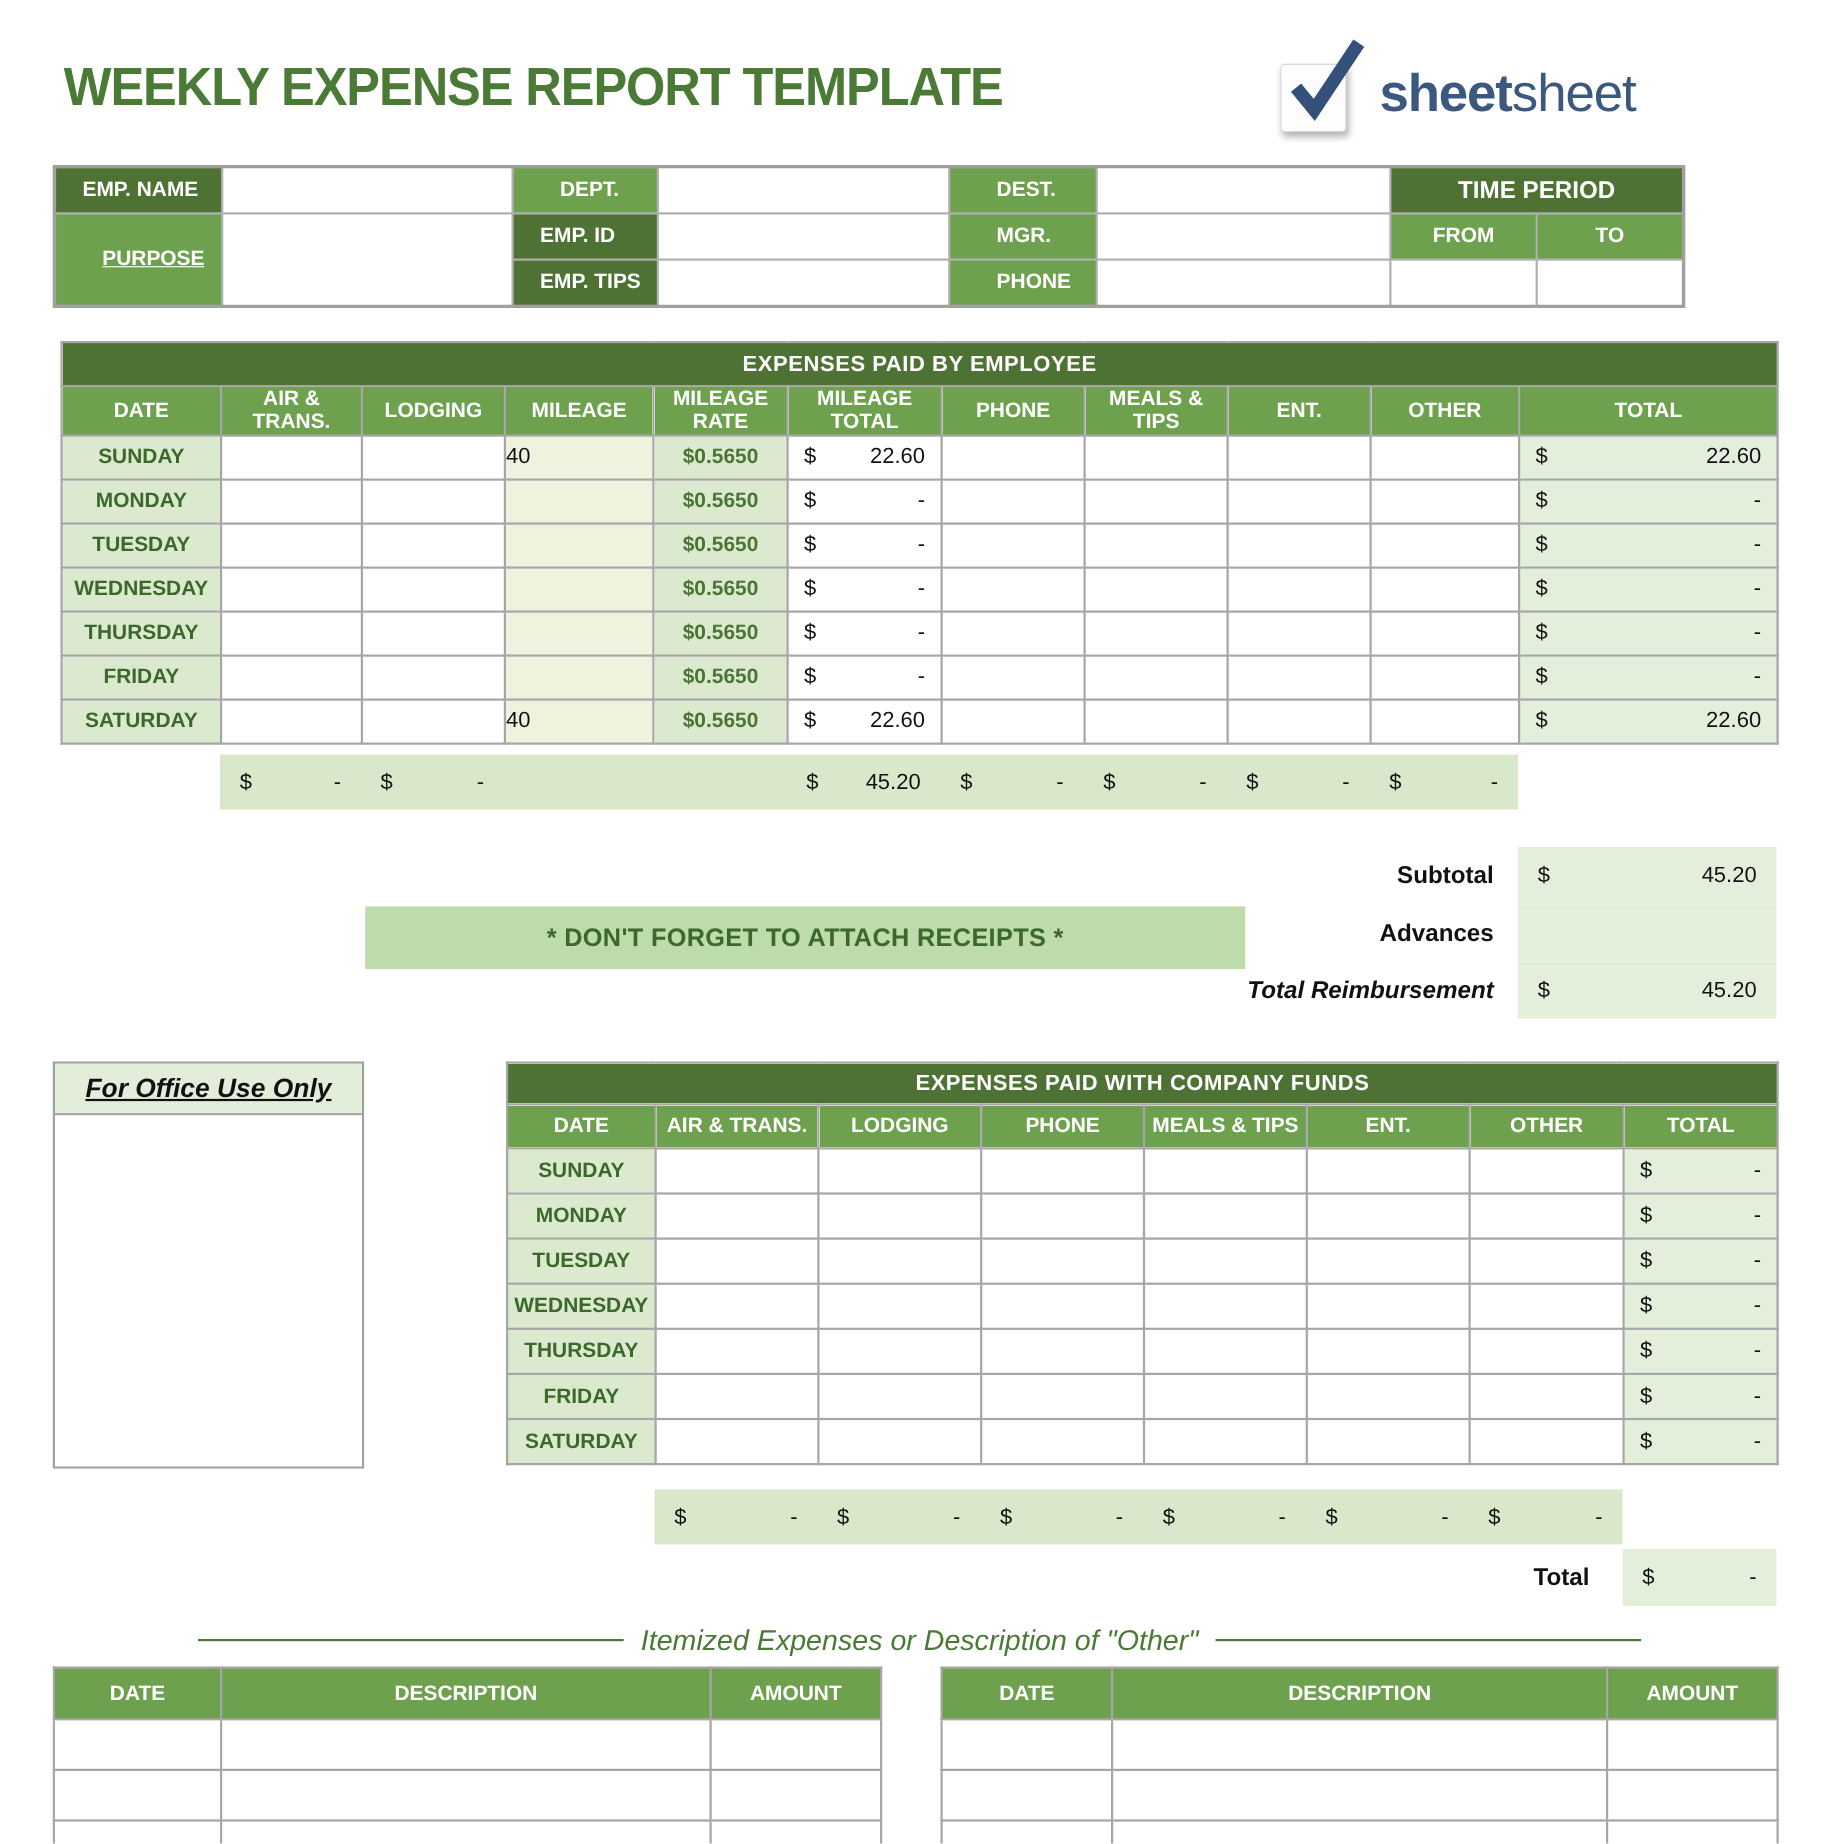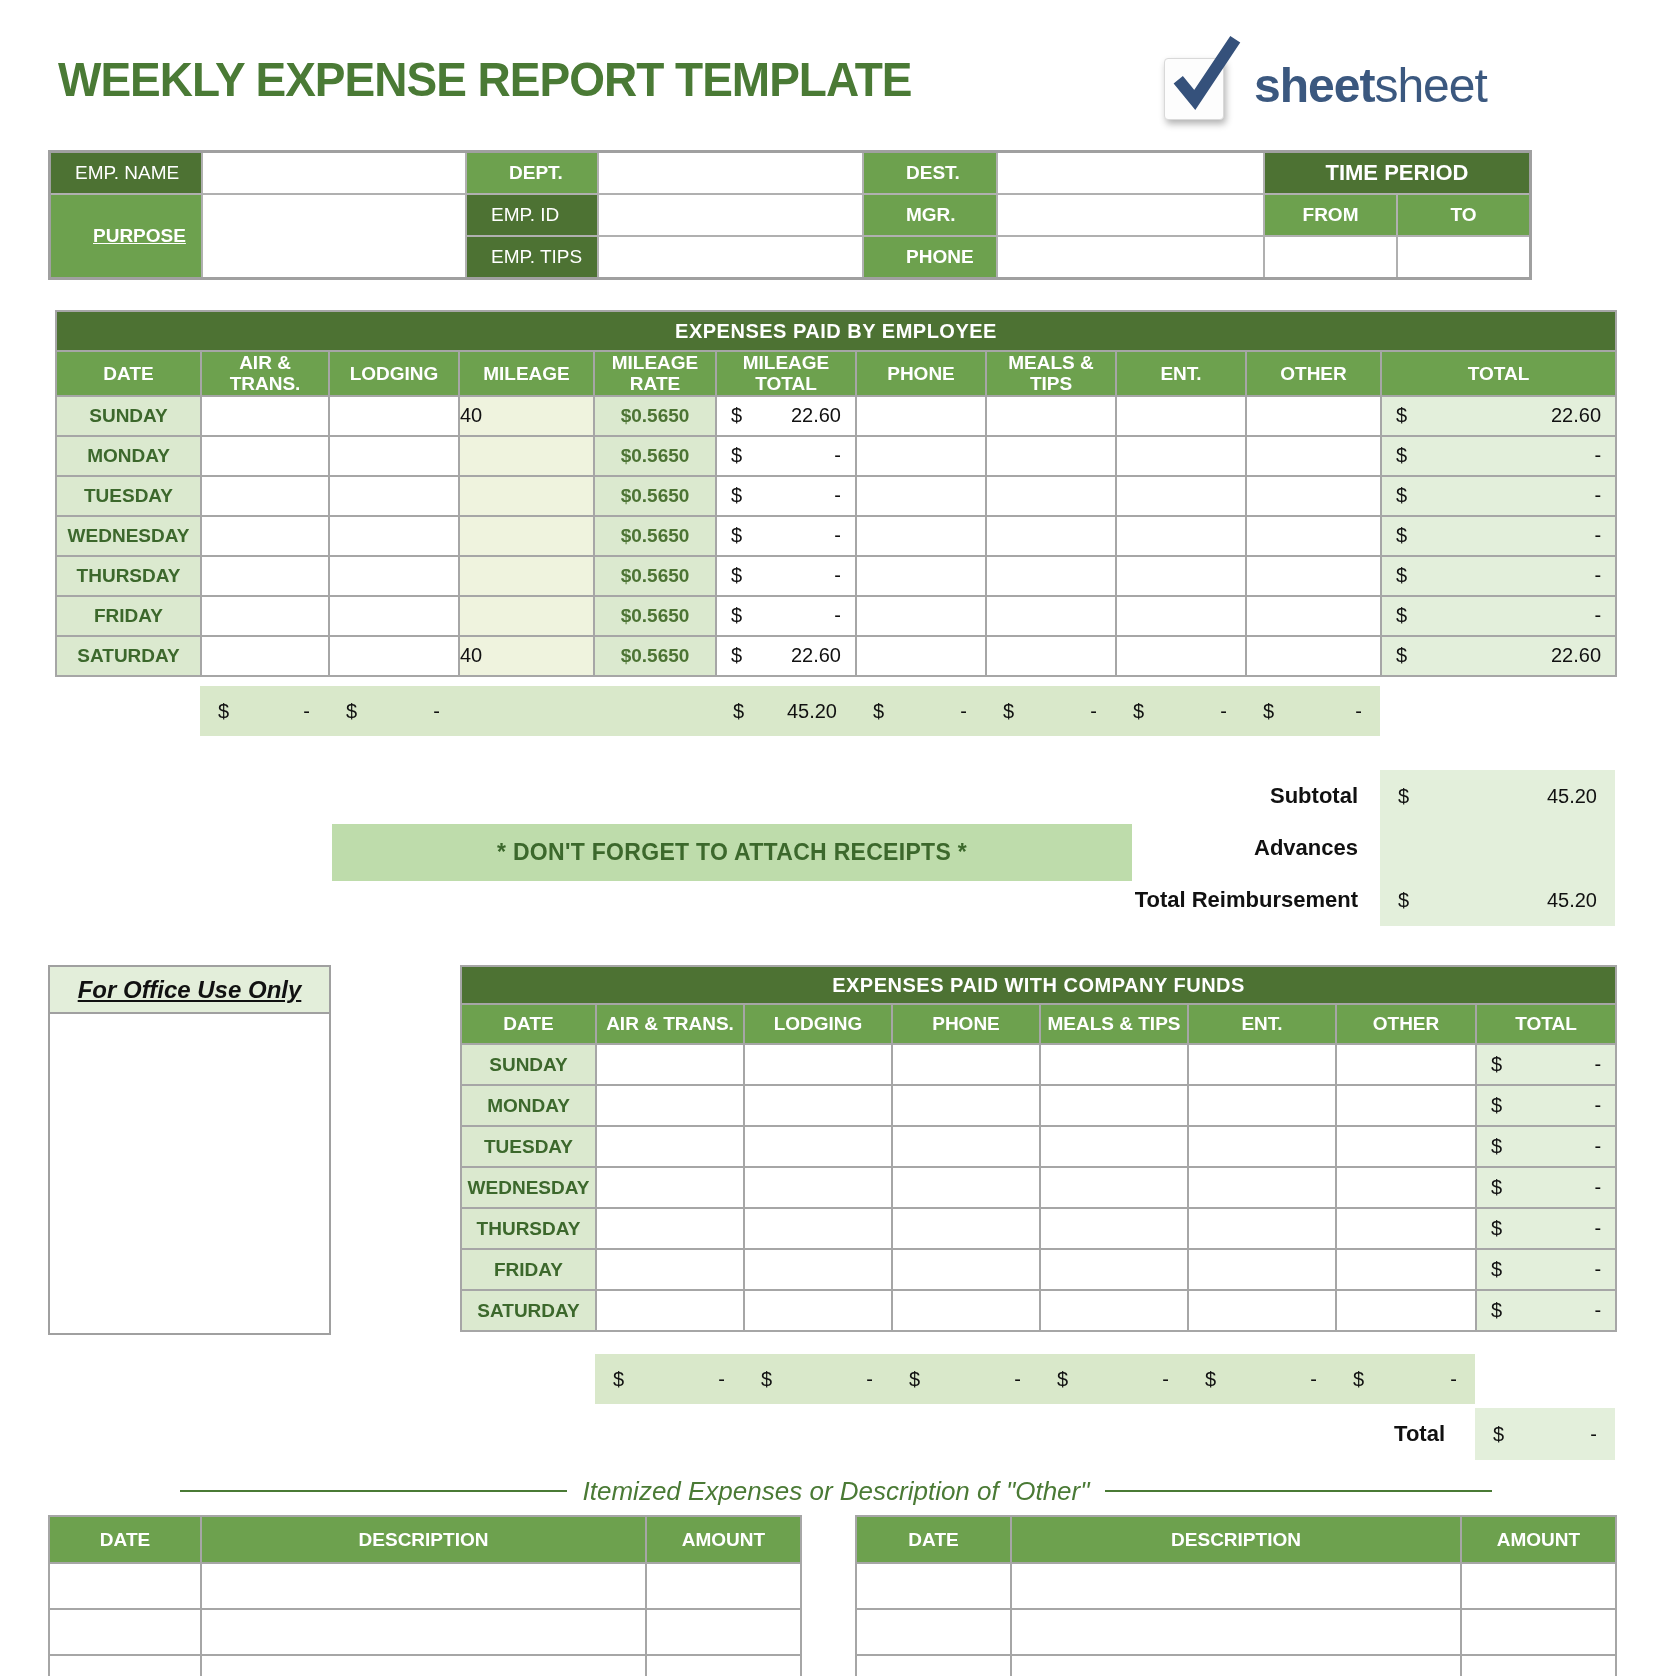--- a/index.html
+++ b/index.html
@@ -38,21 +38,21 @@
   .info-grid {
     left: 48px; top: 150px;
     display: grid;
     grid-template-columns: 150px 262px 130px 263px 132px 265px 131px 131px;
     grid-template-rows: 40px 40px 40px;
     gap: 2px;
     background: #b0b0b0;
     border: 3px solid #a0a0a0;
   }
   .info-grid > div { background: #fff; display: flex; align-items: center; overflow: hidden; }
-  .lbl-dark { background: #4d7233 !important; color: #fff; font-weight: normal; font-size: 19px; padding-left: 24px; }
+  .lbl-dark { background: #4d7233 !important; color: #fff; font-weight: bold; font-size: 19px; padding-left: 24px; }
   .lbl-med  { background: #6da14e !important; color: #fff; font-weight: bold; font-size: 19px; padding-left: 42px; }
   .lbl-center { justify-content: center; padding-left: 0 !important; }
   .tp-head { background: #4d7233 !important; color: #fff; font-weight: bold; font-size: 22px; justify-content: center; grid-column: 7 / 9; }
   .purpose-lbl { grid-row: 2 / 4; text-decoration: underline; }
   .purpose-val { grid-row: 2 / 4; }
 
   
   table.exp { border-collapse: collapse; table-layout: fixed; background: #fff; }
   table.exp td, table.exp th { border: 2px solid #a6a6a6; height: 40px; overflow: hidden; }
   table.exp { border: 2px solid #8f8f8f; }
@@ -393,21 +393,21 @@
     </div>
 </div>
 
 <div class="abs sum-label" style="left:900px; top:822px; width:458px; height:52px;">Advances</div>
 <div class="abs sum-cell" style="left:1380px; top:822px; width:235px; height:52px;">
   <div class="money-wrap">
       <span class="val"></span>
     </div>
 </div>
 
-<div class="abs sum-label" style="left:900px; top:874px; width:458px; height:52px;">Total Reimbursement</div>
+<div class="abs sum-label" style="left:900px; top:874px; width:458px; height:52px;font-style:italic;">Total Reimbursement</div>
 <div class="abs sum-cell" style="left:1380px; top:874px; width:235px; height:52px;">
   <div class="money-wrap">
       <span>$</span>
       <span class="val">45.20</span>
     </div>
 </div>
 
 <div class="abs banner">* DON'T FORGET TO ATTACH RECEIPTS *</div>
 
 <div class="abs office">

